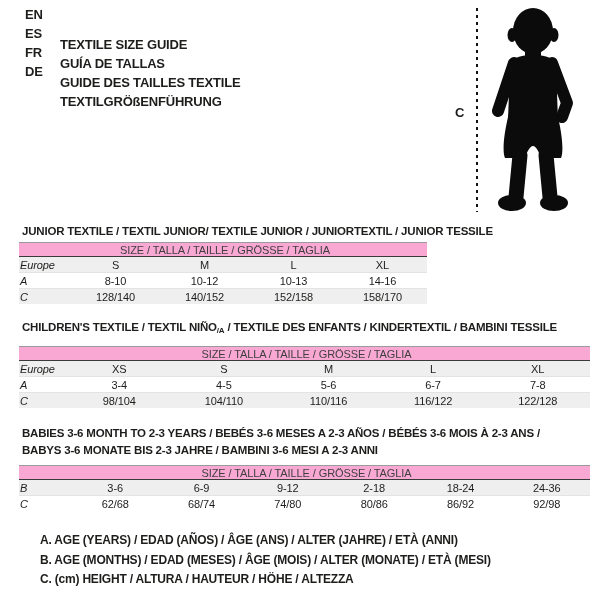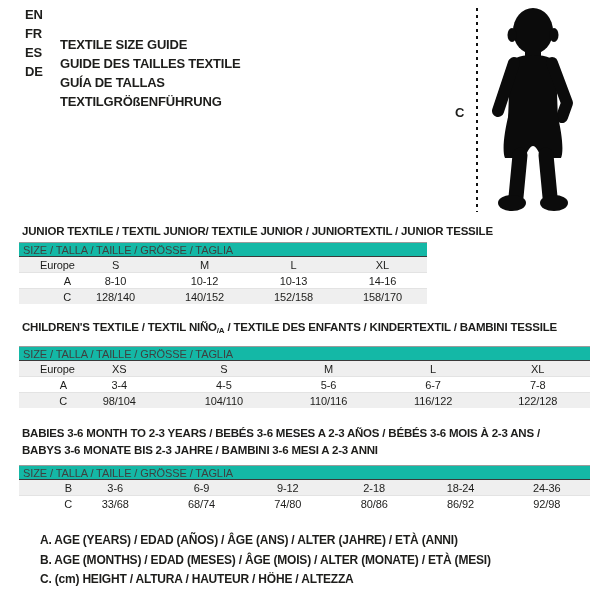--- a/index.html
+++ b/index.html
@@ -23,52 +23,53 @@
   .figure svg{position:absolute;left:33px;top:0px;}
   
   .tbl-title{
     position:absolute;left:22px;font-size:11.5px;font-weight:bold;
     letter-spacing:-0.2px;white-space:nowrap;
   }
   .tbl-title sub{font-size:8px;vertical-align:-2px;font-weight:bold;}
   .tbl-title .line{display:block;line-height:17px;}
   .sizetable{position:absolute;left:19px;}
   .size-bar{
-    height:15px;line-height:14px;background:#14b8a6;color:#3f3f3f;
+    height:15px;line-height:14px;background:#f9a8d4;color:#3f3f3f;
     font-size:11px;padding-left:4px;box-sizing:border-box;
     border-top:1px solid #9b9b9b;border-bottom:1px solid #3a3a3a;
     letter-spacing:-0.1px;
+    text-align:center;
   }
   .trow{display:grid;height:15px;align-items:center;font-size:11px;letter-spacing:-0.1px;}
   .trow + .trow{border-top:1px solid #e3e3e3;}
   .trow:nth-of-type(even){background:#efefef;}
   .t1 .trow{grid-template-columns:52px repeat(4,1fr);}
   .t2 .trow{grid-template-columns:48px repeat(5,1fr);}
   .t3 .trow{grid-template-columns:53px repeat(6,1fr);}
-  .cell-label{text-align:right;padding-left:21px;}
+  .cell-label{text-align:left;padding-left:1px;font-style:italic;}
   .cell-val{text-align:center;}
   
   .footnotes{position:absolute;left:22px;top:531px;}
   .footnote{font-size:12px;font-weight:bold;line-height:19.5px;letter-spacing:-0.2px;white-space:nowrap;margin-left:18px;}
 </style>
 </head>
 <body>
 
 <div class="lang-block">
   <div class="lang-row">
     <span class="lang-code">EN</span>
     <span class="lang-label">TEXTILE SIZE GUIDE</span>
   </div>
   <div class="lang-row">
+    <span class="lang-code">ES</span>
+    <span class="lang-label">GUÍA DE TALLAS</span>
+  </div>
+  <div class="lang-row">
     <span class="lang-code">FR</span>
     <span class="lang-label">GUIDE DES TAILLES TEXTILE</span>
-  </div>
-  <div class="lang-row">
-    <span class="lang-code">ES</span>
-    <span class="lang-label">GUÍA DE TALLAS</span>
   </div>
   <div class="lang-row">
     <span class="lang-code">DE</span>
     <span class="lang-label">TEXTILGRÖßENFÜHRUNG</span>
   </div>
 </div>
 
 <div class="figure">
   <span class="figure-c">C</span>
   <div class="dotted-line"></div>
@@ -155,21 +156,21 @@
     <span class="cell-label">B</span>
     <span class="cell-val">3-6</span>
     <span class="cell-val">6-9</span>
     <span class="cell-val">9-12</span>
     <span class="cell-val">2-18</span>
     <span class="cell-val">18-24</span>
     <span class="cell-val">24-36</span>
   </div>
   <div class="trow">
     <span class="cell-label">C</span>
-    <span class="cell-val">33/68</span>
+    <span class="cell-val">62/68</span>
     <span class="cell-val">68/74</span>
     <span class="cell-val">74/80</span>
     <span class="cell-val">80/86</span>
     <span class="cell-val">86/92</span>
     <span class="cell-val">92/98</span>
   </div>
 </div>
 
 <div class="footnotes">
   <div class="footnote">A. AGE (YEARS) / EDAD (AÑOS) / ÂGE (ANS) / ALTER (JAHRE) / ETÀ (ANNI)</div>

